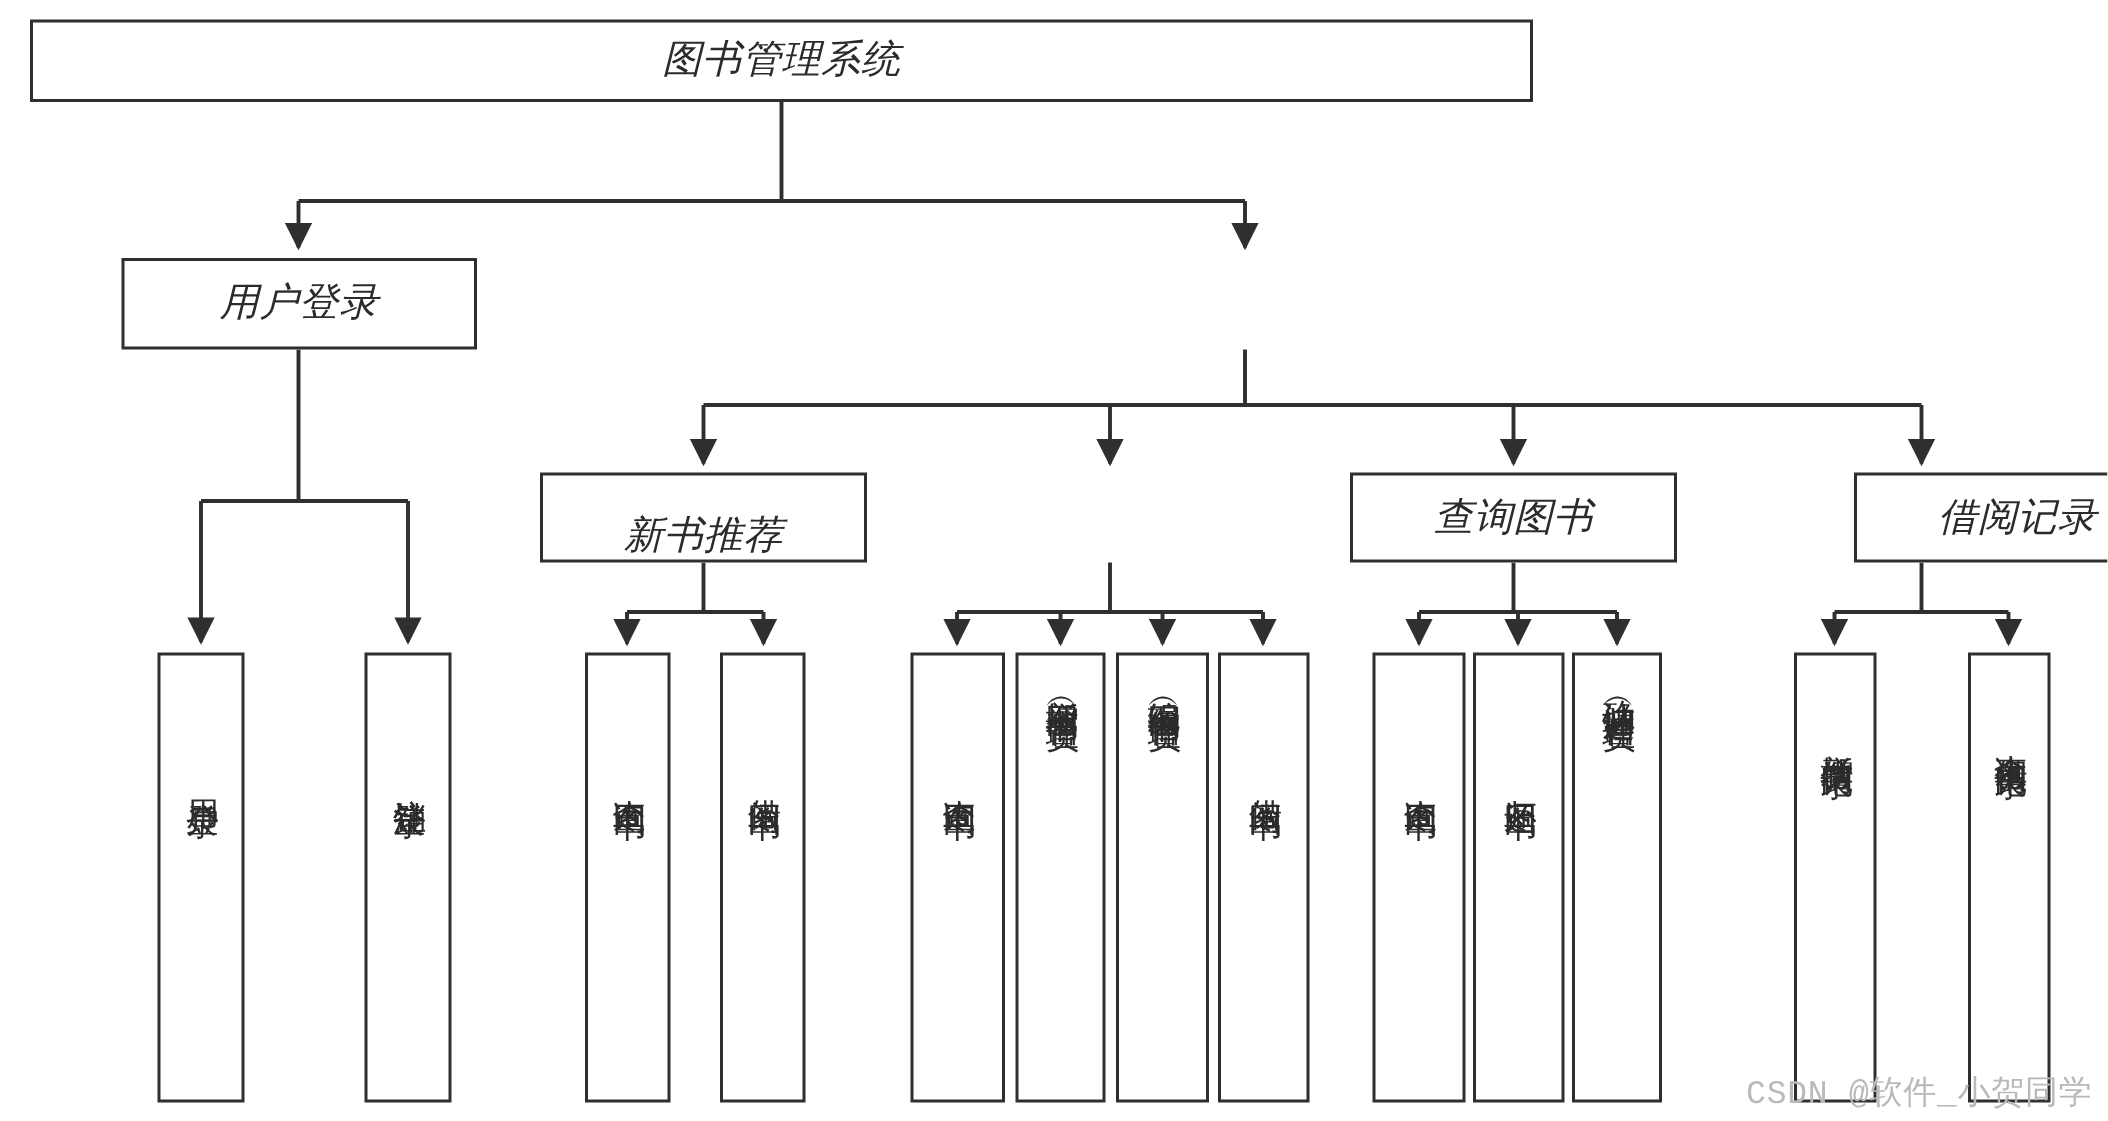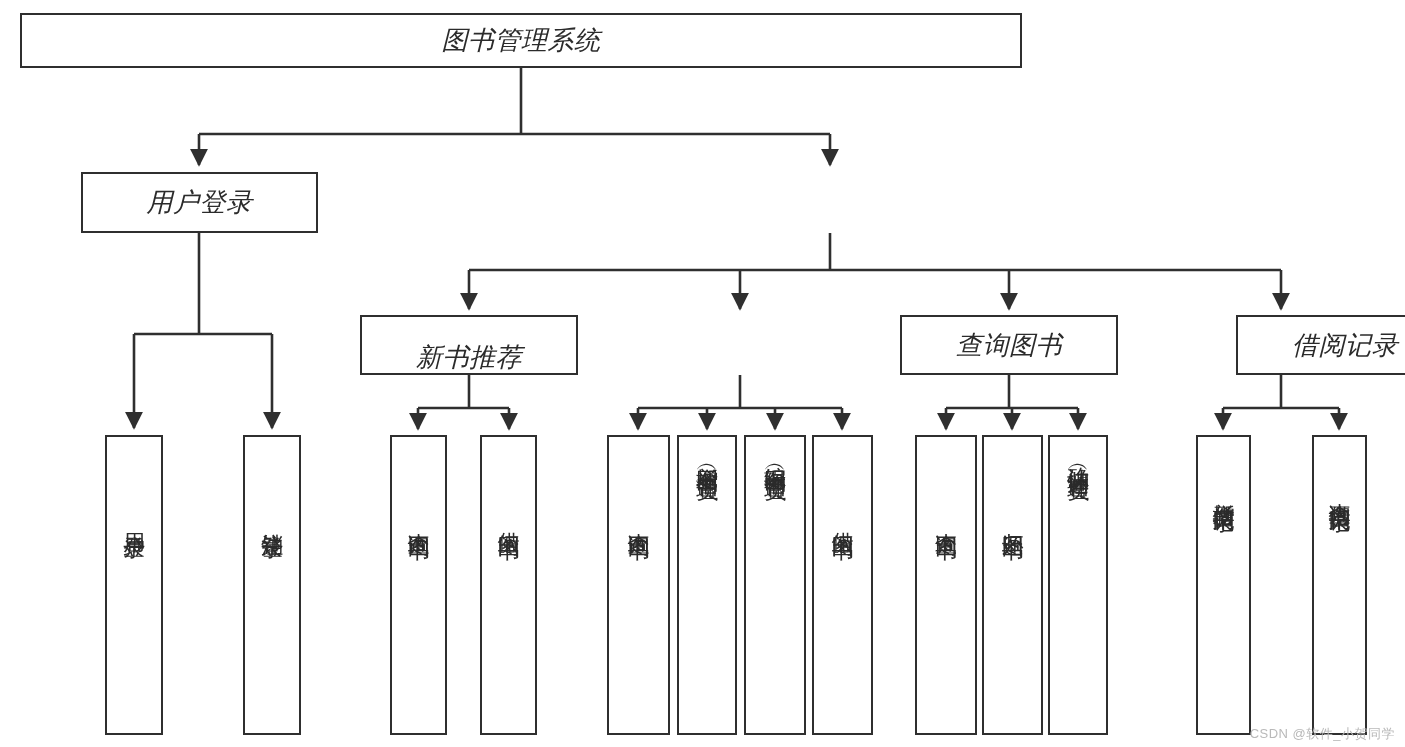--- a/index.html
+++ b/index.html
@@ -67,25 +67,25 @@
   .node.v.top .label {
     margin-top: 8px;
   }
   .node.v.near .label {
     margin-top: 44px;
   }
   #watermark {
     position: absolute;
     right: 10px;
     bottom: 4px;
-    font-size: 13px;
+    font-size: 22px;
     color: #b9b9b9;
     letter-spacing: 0.5px;
     white-space: nowrap;
-    font-family: Liberation Sans, sans-serif;
+    font-family: Liberation Mono, monospace;
   }
 </style>
 </head>
 <body>
 
 <div id="canvas">
 
   <svg id="wires" viewBox="0 0 1405 747" width="1405" height="747" xmlns="http://www.w3.org/2000/svg">
     <defs>
       <marker id="arrow" viewBox="0 0 10 10" refX="9" refY="5" markerWidth="7" markerHeight="7" orient="auto-start-reverse">

